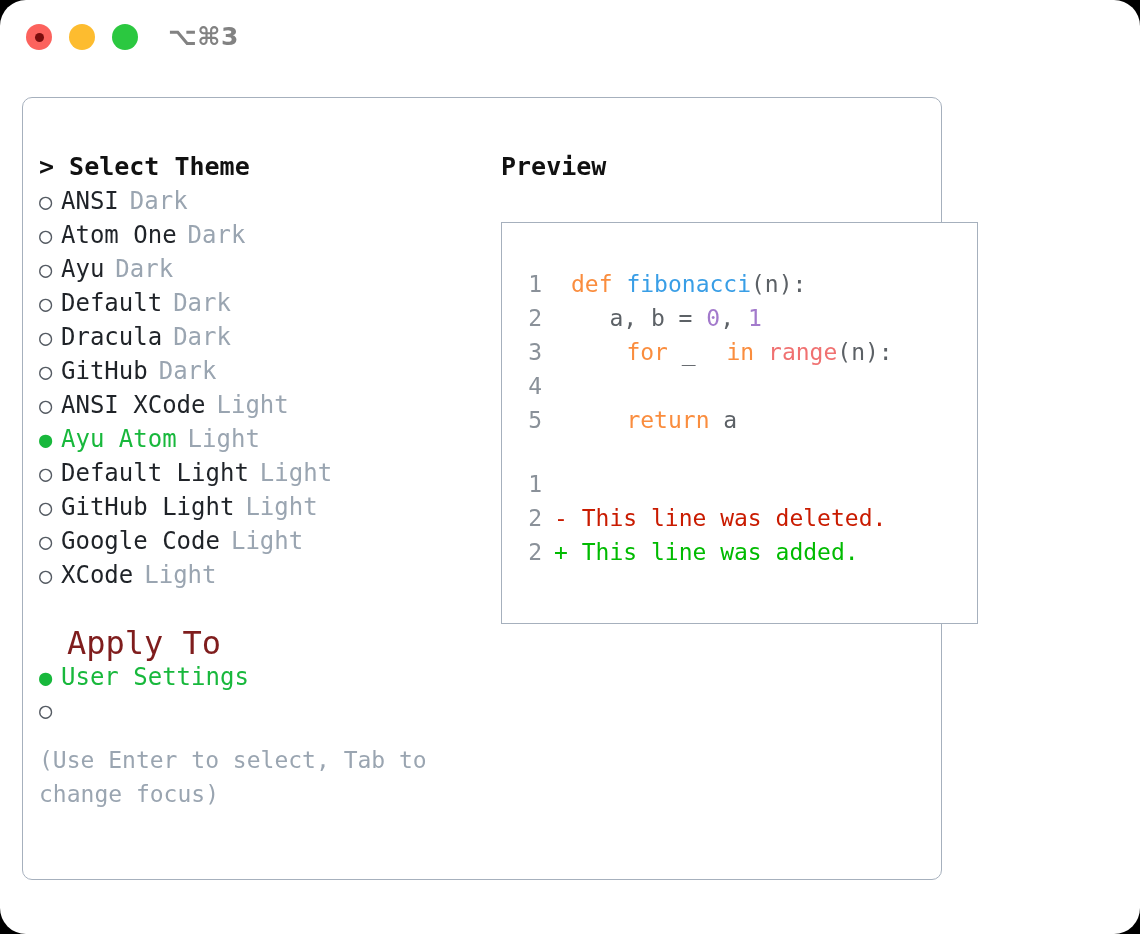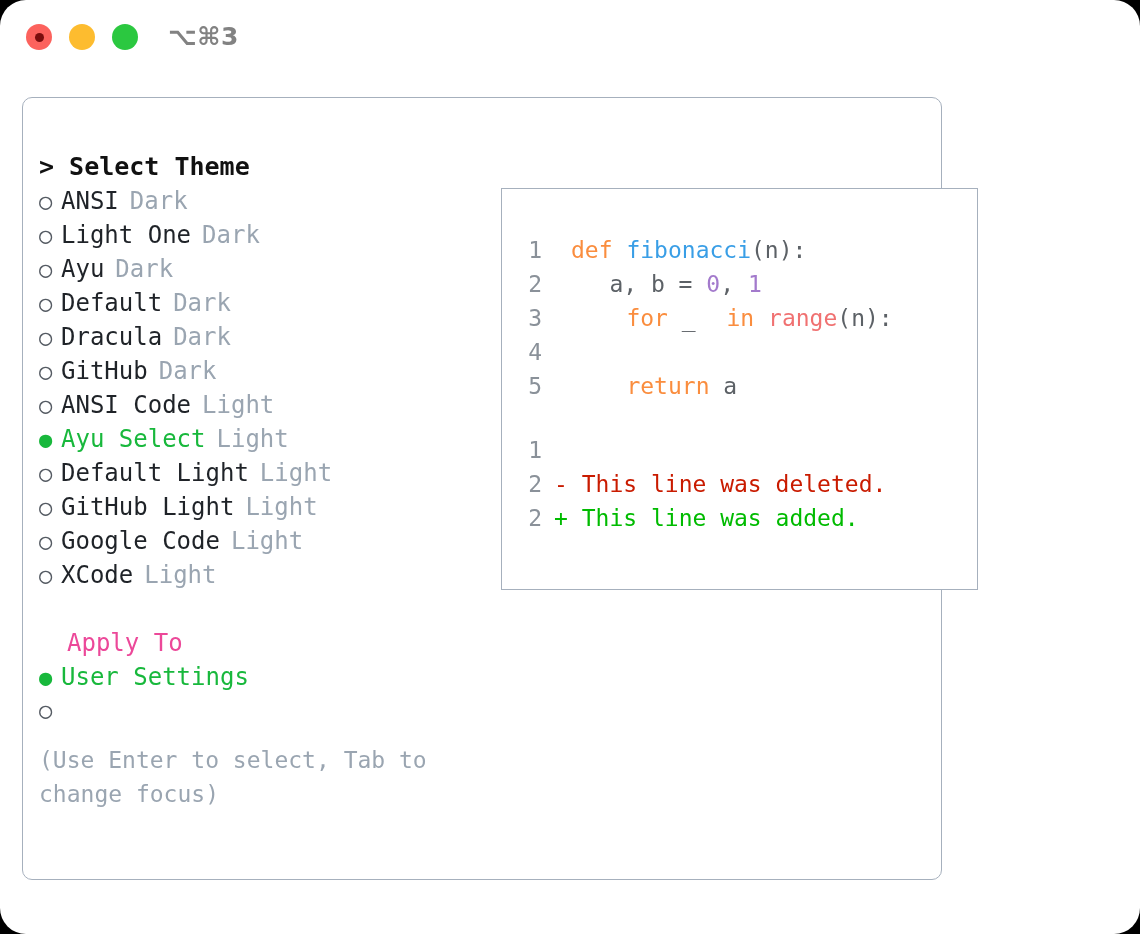--- a/index.html
+++ b/index.html
@@ -130,22 +130,22 @@
   }
   .opt.selected .marker { color: #18b83c; }
   .opt .label { color: #1f2328; }
   .opt.selected .label { color: #18b83c; }
   .opt .suffix {
     color: #9aa5b1;
     margin-left: 11px;
   }
 
   .group-title {
-    font-size: 24px;
-    color: #ec4899;
+    font-size: 32px;
+    color: #7f1d1d;
     line-height: 34px;
     height: 34px;
     padding-left: 28px;
     white-space: pre;
   }
 
   .spacer-lg { height: 34px; }
 
   .hint {
     margin-top: 15px;
@@ -216,45 +216,46 @@
   </div>
 
   <div class="card">
     <div class="columns">
 
       <div class="left-col">
         <div class="section-header">&gt; Select Theme</div>
 
         <div class="opt-list" id="theme-options">
             <div class="opt"><span class="marker">○</span><span class="label">ANSI</span><span class="suffix">Dark</span></div>
-            <div class="opt"><span class="marker">○</span><span class="label">Light One</span><span class="suffix">Dark</span></div>
+            <div class="opt"><span class="marker">○</span><span class="label">Atom One</span><span class="suffix">Dark</span></div>
             <div class="opt"><span class="marker">○</span><span class="label">Ayu</span><span class="suffix">Dark</span></div>
             <div class="opt"><span class="marker">○</span><span class="label">Default</span><span class="suffix">Dark</span></div>
             <div class="opt"><span class="marker">○</span><span class="label">Dracula</span><span class="suffix">Dark</span></div>
             <div class="opt"><span class="marker">○</span><span class="label">GitHub</span><span class="suffix">Dark</span></div>
-            <div class="opt"><span class="marker">○</span><span class="label">ANSI Code</span><span class="suffix">Light</span></div>
-            <div class="opt selected"><span class="marker">●</span><span class="label">Ayu Select</span><span class="suffix">Light</span></div>
+            <div class="opt"><span class="marker">○</span><span class="label">ANSI XCode</span><span class="suffix">Light</span></div>
+            <div class="opt selected"><span class="marker">●</span><span class="label">Ayu Atom</span><span class="suffix">Light</span></div>
             <div class="opt"><span class="marker">○</span><span class="label">Default Light</span><span class="suffix">Light</span></div>
             <div class="opt"><span class="marker">○</span><span class="label">GitHub Light</span><span class="suffix">Light</span></div>
             <div class="opt"><span class="marker">○</span><span class="label">Google Code</span><span class="suffix">Light</span></div>
             <div class="opt"><span class="marker">○</span><span class="label">XCode</span><span class="suffix">Light</span></div>
           </div>
 
         <div class="spacer-lg"></div>
 
         <div class="group-title">Apply To</div>
         <div class="opt-list" id="apply-options">
             <div class="opt selected"><span class="marker">●</span><span class="label">User Settings</span></div>
             <div class="opt"><span class="marker">○</span></div>
           </div>
 
         <div class="hint">(Use Enter to select, Tab to change focus)</div>
       </div>
 
       <div class="right-col">
+        <div class="section-header">Preview</div>
 
         <div class="preview-box">
           <div class="code-area">
             <div id="code-lines">
                 <div class="code-line"><span class="lnum">1</span><span><span class="t-kw">def </span><span class="t-fn">fibonacci</span><span class="t-punc">(n):</span></span></div>
                 <div class="code-line"><span class="lnum">2</span><span><span class="t-plain">    a, b = </span><span class="t-num">0</span><span class="t-punc">, </span><span class="t-num">1</span></span></div>
                 <div class="code-line"><span class="lnum">3</span><span><span class="t-plain">    </span><span class="t-kw">for</span><span class="t-plain"> _ </span><span class="t-kw">in</span><span class="t-plain"> </span><span class="t-fn2">range</span><span class="t-punc">(n):</span></span></div>
                 <div class="code-line"><span class="lnum">4</span></div>
                 <div class="code-line"><span class="lnum">5</span><span><span class="t-plain">    </span><span class="t-kw">return</span><span class="t-plain"> a</span></span></div>
               </div>

